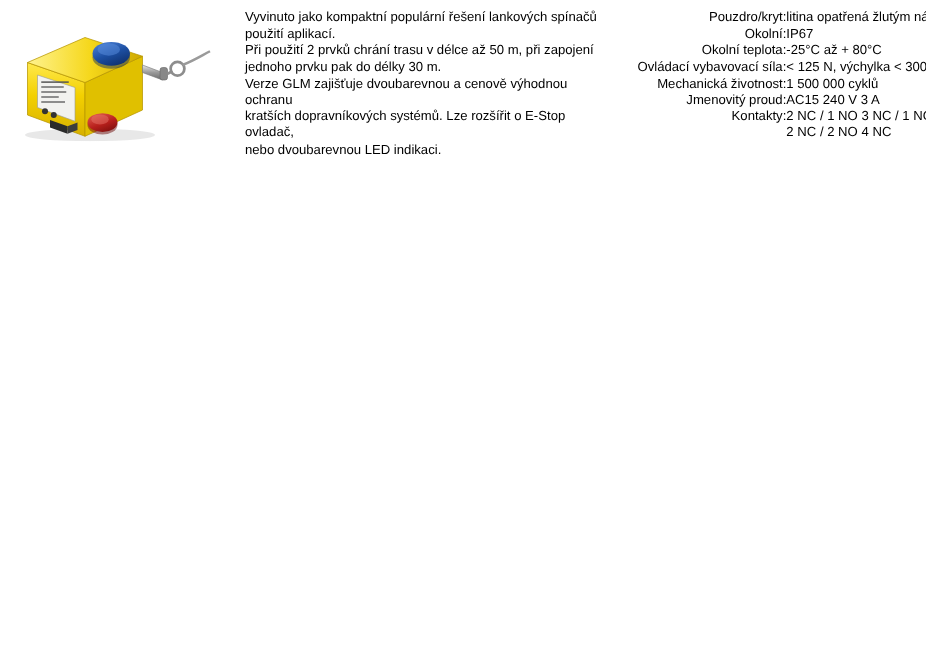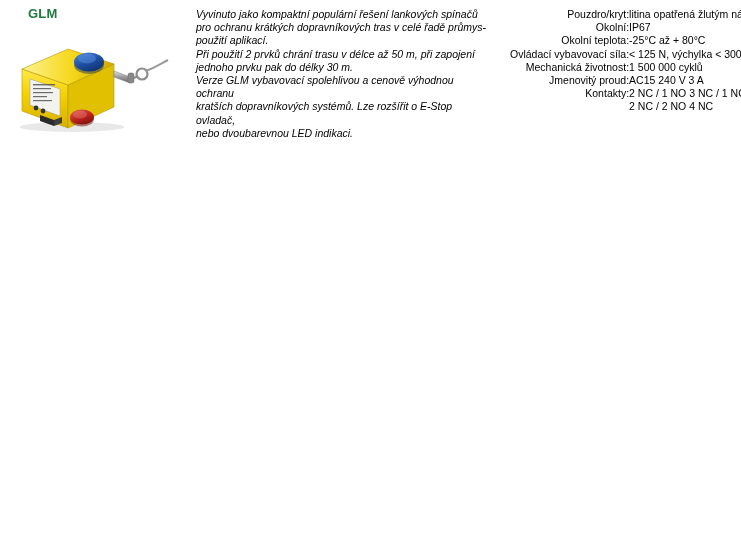--- a/index.html
+++ b/index.html
@@ -50,21 +50,20 @@
     position: absolute;
     left: 196px;
     top: 8px;
     width: 292px;
     font-size: 10.5px;
     line-height: 13.2px;
     color: #000000;
   }
   .desc-col p {
     margin: 0 0 0 0;
-    font-style: italic;
   }
   .desc-col p + p {
     margin-top: 0px;
   }
 
   
   .spec-col {
     position: absolute;
     left: 510px;
     top: 8px;
@@ -96,21 +95,20 @@
   .spec-sub {
     display: block;
   }
 </style>
 </head>
 <body>
 
 <div class="page">
 
   <div class="left-col">
-    <div class="product-title">GLM</div>
 
     <div class="product-figure">
       <svg width="180" height="105" viewBox="0 0 180 105" xmlns="http://www.w3.org/2000/svg">
         <defs>
           <linearGradient id="yelBody" x1="0" y1="0" x2="0" y2="1">
             <stop offset="0%" stop-color="#ffe94d"></stop>
             <stop offset="45%" stop-color="#f3d000"></stop>
             <stop offset="100%" stop-color="#d7b000"></stop>
           </linearGradient>
           <linearGradient id="yelTop" x1="0" y1="0" x2="1" y2="0">
@@ -167,25 +165,24 @@
         <ellipse cx="70" cy="87.5" rx="7" ry="4" fill="#e87a6e" opacity="0.45"></ellipse>
 
         <path d="M30,88 L44,93 L44,99 L30,94 Z" fill="#2b2b2b"></path>
         <path d="M44,93 L52,90 L52,96 L44,99 Z" fill="#3d3d3d"></path>
       </svg>
     </div>
   </div>
 
   <div class="desc-col">
     <p>Vyvinuto jako kompaktní populární řešení lankových spínačů</p>
-    <p>pro ochranu krátkých dopravníkových tras v celé řadě průmys-</p>
     <p>použití aplikací.</p>
     <p>Při použití 2 prvků chrání trasu v délce až 50 m, při zapojení</p>
     <p>jednoho prvku pak do délky 30 m.</p>
-    <p>Verze GLM vybavovací spolehlivou a cenově výhodnou ochranu</p>
+    <p>Verze GLM zajišťuje dvoubarevnou a cenově výhodnou ochranu</p>
     <p>kratších dopravníkových systémů. Lze rozšířit o E-Stop ovladač,</p>
     <p>nebo dvoubarevnou LED indikaci.</p>
   </div>
 
   <div class="spec-col">
     <table class="spec">
       <tbody>
         <tr>
           <td class="spec-label">Pouzdro/kryt:</td>
           <td class="spec-value">litina opatřená žlutým nátěrem</td>

